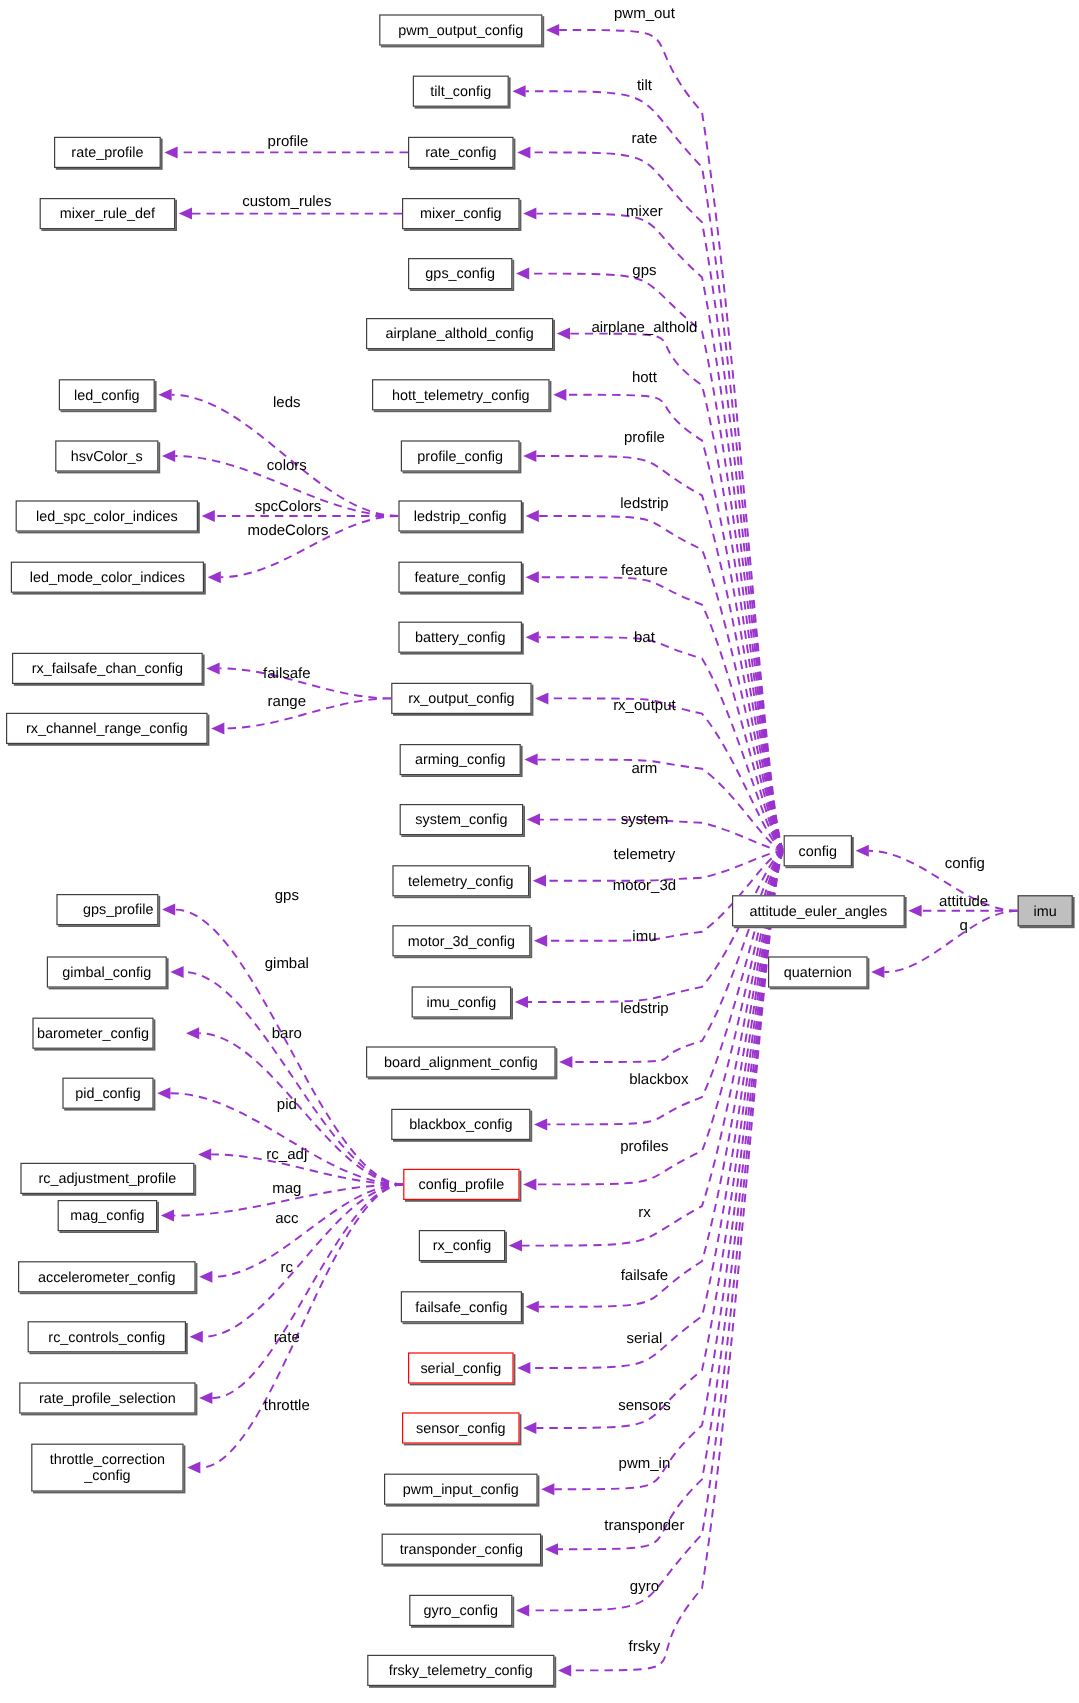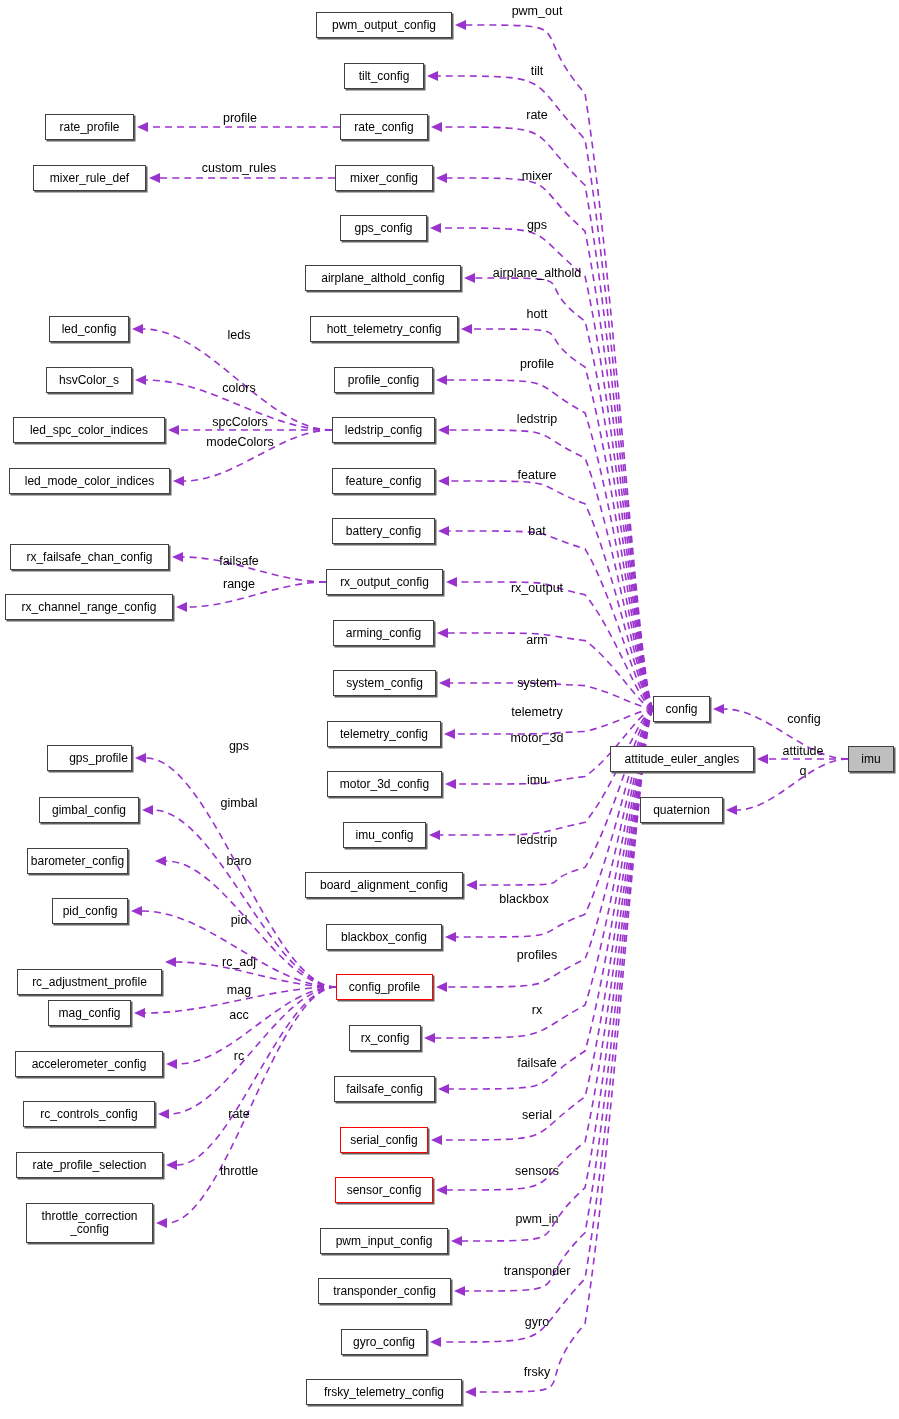--- a/index.html
+++ b/index.html
@@ -244,21 +244,21 @@
       <div class="edge-label" style="left: 537px; top: 705px;">telemetry</div>
       <div class="edge-label" style="left: 537px; top: 731px;">motor_3d</div>
       <div class="edge-label" style="left: 804px; top: 712px;">config</div>
       <div class="edge-label" style="left: 537px; top: 773px;">imu</div>
       <div class="edge-label" style="left: 803px; top: 744px;">attitude</div>
       <div class="edge-label" style="left: 803px; top: 764px;">q</div>
       <div class="edge-label" style="left: 239px; top: 739px;">gps</div>
       <div class="edge-label" style="left: 239px; top: 796px;">gimbal</div>
       <div class="edge-label" style="left: 537px; top: 833px;">ledstrip</div>
       <div class="edge-label" style="left: 239px; top: 854px;">baro</div>
-      <div class="edge-label" style="left: 524px; top: 892px;">blackbox</div>
+      <div class="edge-label" style="left: 549px; top: 892px;">blackbox</div>
       <div class="edge-label" style="left: 239px; top: 913px;">pid</div>
       <div class="edge-label" style="left: 537px; top: 948px;">profiles</div>
       <div class="edge-label" style="left: 239px; top: 955px;">rc_adj</div>
       <div class="edge-label" style="left: 239px; top: 983px;">mag</div>
       <div class="edge-label" style="left: 239px; top: 1008px;">acc</div>
       <div class="edge-label" style="left: 537px; top: 1003px;">rx</div>
       <div class="edge-label" style="left: 239px; top: 1049px;">rc</div>
       <div class="edge-label" style="left: 537px; top: 1056px;">failsafe</div>
       <div class="edge-label" style="left: 239px; top: 1107px;">rate</div>
       <div class="edge-label" style="left: 537px; top: 1108px;">serial</div>

